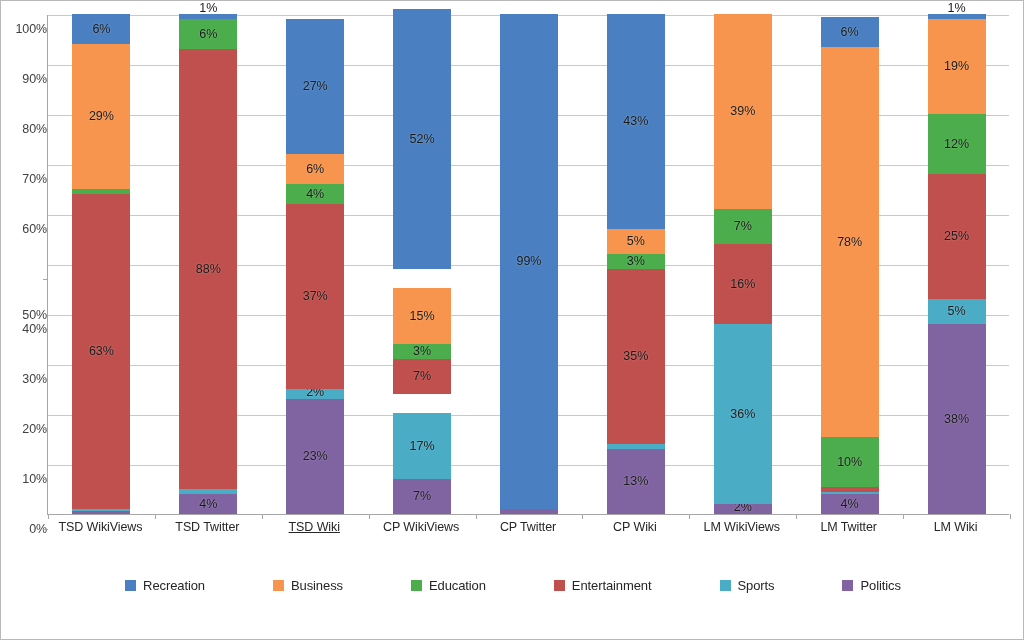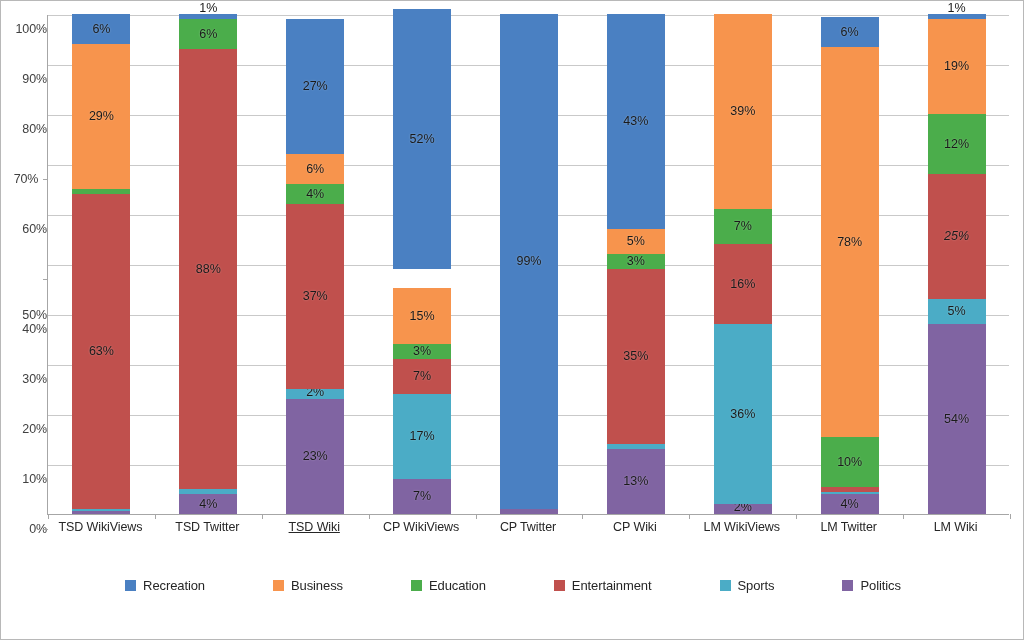--- a/index.html
+++ b/index.html
@@ -173,21 +173,21 @@
       <div class="ytick" style="top: 414px;">20%</div>
       <div class="ytickmark" style="top: 414px;"></div>
       <div class="ytick" style="top: 364px;">30%</div>
       <div class="ytickmark" style="top: 364px;"></div>
       <div class="ytick" style="top: 314px;">40%</div>
       <div class="ytickmark" style="top: 314px;"></div>
       <div class="ytick" style="top: 264px; margin-top: 36px;">50%</div>
       <div class="ytickmark" style="top: 264px;"></div>
       <div class="ytick" style="top: 214px;">60%</div>
       <div class="ytickmark" style="top: 214px;"></div>
-      <div class="ytick" style="top: 164px; text-align: center;">70%</div>
+      <div class="ytick" style="top: 164px;">70%</div>
       <div class="ytickmark" style="top: 164px;"></div>
       <div class="ytick" style="top: 114px;">80%</div>
       <div class="ytickmark" style="top: 114px;"></div>
       <div class="ytick" style="top: 64px;">90%</div>
       <div class="ytickmark" style="top: 64px;"></div>
       <div class="ytick" style="top: 14px;">100%</div>
       <div class="ytickmark" style="top: 14px;"></div>
     </div>
 
   <div id="plot-area">
@@ -261,21 +261,21 @@
             <span class="seg-label">27%</span>
           </div>
         </div>
       </div>
       <div class="xtickmark" style="left: 213.778px;"></div>
       <div class="bar-group" style="left: 320.667px; width: 106.889px;">
         <div class="bar-stack">
           <div class="seg" title="CP WikiViews — Politics: 7%" style="height: 35px; bottom: 0px; background: rgb(128, 100, 162);">
             <span class="seg-label">7%</span>
           </div>
-          <div class="seg" title="CP WikiViews — Sports: 17%" style="height: 85px; bottom: 35px; background: rgb(75, 172, 198);">
+          <div class="seg" title="CP WikiViews — Sports: 17%" style="height: 66px; bottom: 35px; background: rgb(75, 172, 198);">
             <span class="seg-label">17%</span>
           </div>
           <div class="seg" title="CP WikiViews — Entertainment: 7%" style="height: 35px; bottom: 120px; background: rgb(192, 80, 77);">
             <span class="seg-label">7%</span>
           </div>
           <div class="seg" title="CP WikiViews — Education: 3%" style="height: 15px; bottom: 155px; background: rgb(75, 173, 75);">
             <span class="seg-label">3%</span>
           </div>
           <div class="seg" title="CP WikiViews — Business: 15%" style="height: 56px; bottom: 170px; background: rgb(247, 148, 77);">
             <span class="seg-label">15%</span>
@@ -357,26 +357,26 @@
           </div>
           <div class="seg" title="LM Twitter — Recreation: 6%" style="height: 30px; bottom: 467px; background: rgb(74, 128, 194);">
             <span class="seg-label">6%</span>
           </div>
         </div>
       </div>
       <div class="xtickmark" style="left: 748.222px;"></div>
       <div class="bar-group" style="left: 855.111px; width: 106.889px;">
         <div class="bar-stack">
           <div class="seg" title="LM Wiki — Politics: 38%" style="height: 190px; bottom: 0px; background: rgb(128, 100, 162);">
-            <span class="seg-label">54%</span>
+            <span class="seg-label">38%</span>
           </div>
           <div class="seg" title="LM Wiki — Sports: 5%" style="height: 25px; bottom: 190px; background: rgb(75, 172, 198);">
             <span class="seg-label">5%</span>
           </div>
-          <div class="seg" title="LM Wiki — Entertainment: 25%" style="height: 125px; bottom: 215px; background: rgb(192, 80, 77); font-style: italic;">
+          <div class="seg" title="LM Wiki — Entertainment: 25%" style="height: 125px; bottom: 215px; background: rgb(192, 80, 77);">
             <span class="seg-label">25%</span>
           </div>
           <div class="seg" title="LM Wiki — Education: 12%" style="height: 60px; bottom: 340px; background: rgb(75, 173, 75);">
             <span class="seg-label">12%</span>
           </div>
           <div class="seg" title="LM Wiki — Business: 19%" style="height: 95px; bottom: 400px; background: rgb(247, 148, 77);">
             <span class="seg-label">19%</span>
           </div>
           <div class="seg" title="LM Wiki — Recreation: 1%" style="height: 5px; bottom: 495px; background: rgb(74, 128, 194);">
             <span class="seg-label" style="position: absolute; left: 50%; transform: translateX(-50%); top: -12px;">1%</span>

